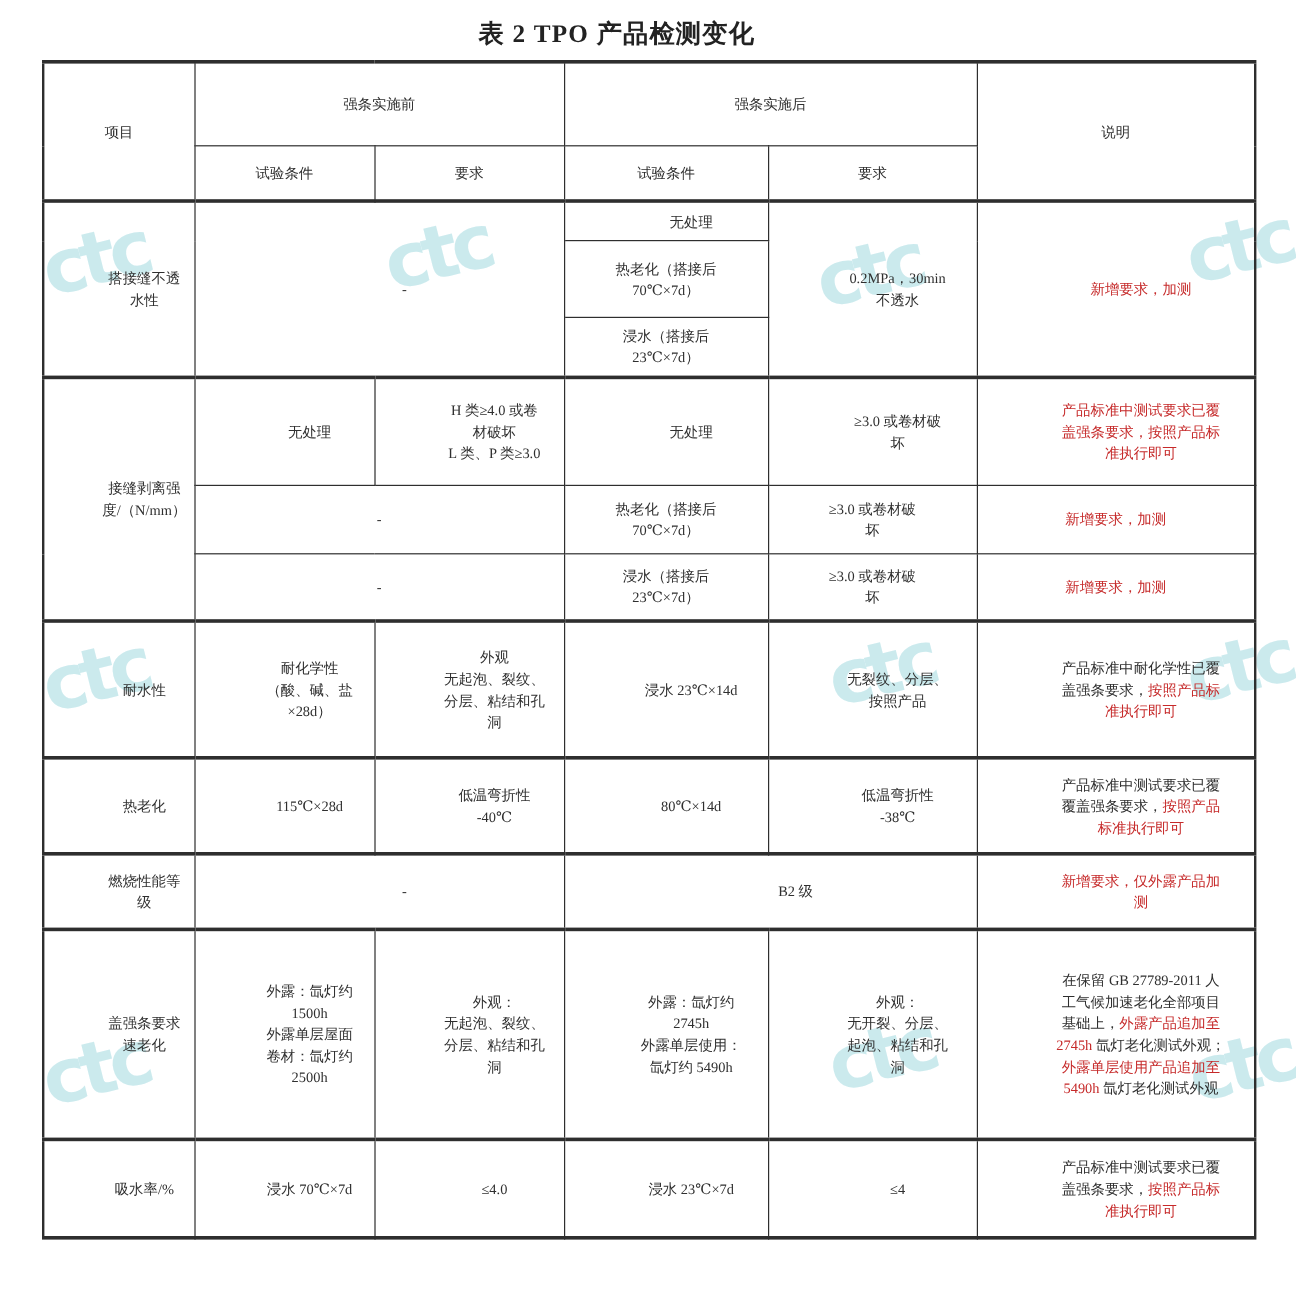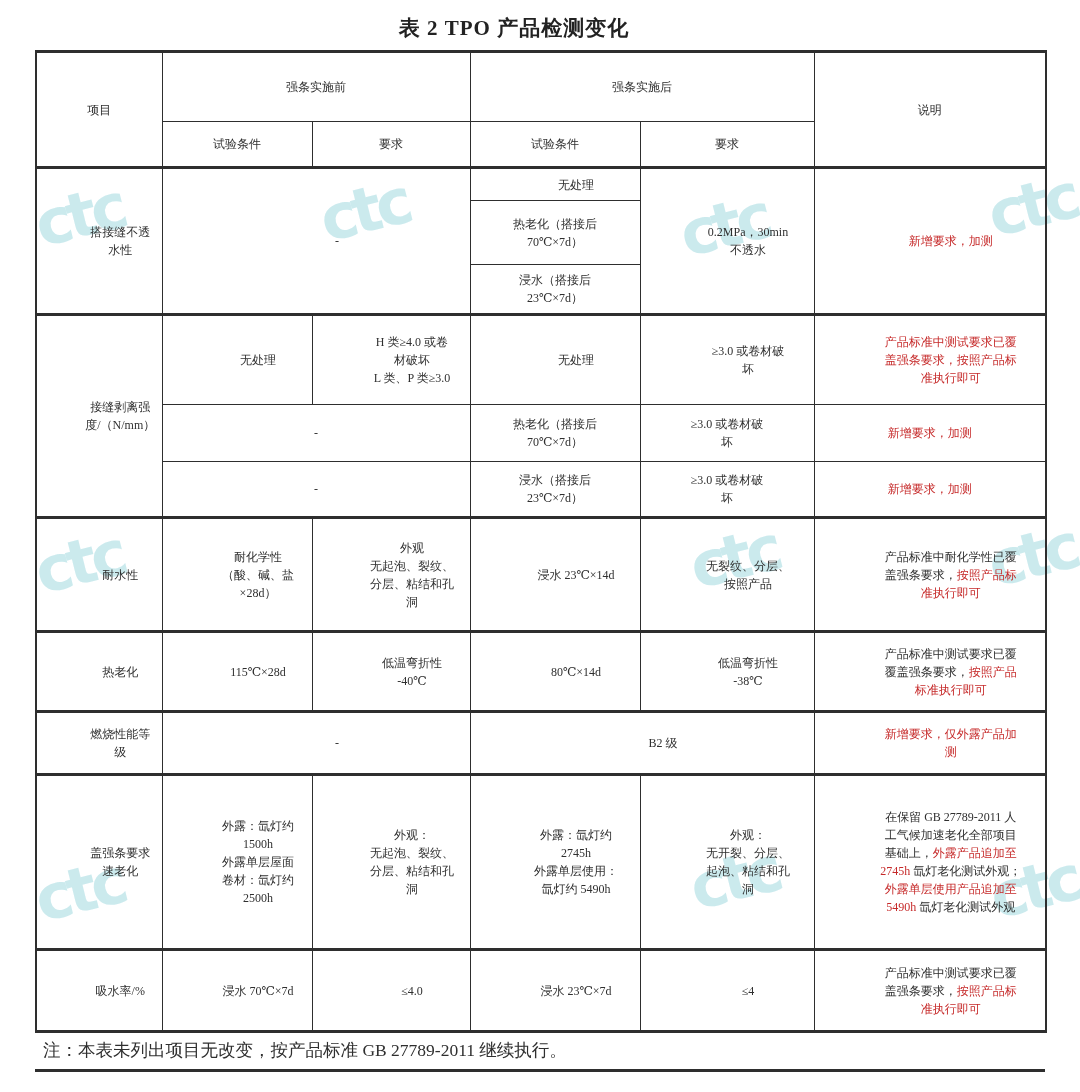--- a/index.html
+++ b/index.html
@@ -229,15 +229,14 @@
       <td>≤4.0</td>
       <td class="gl">浸水 23℃×7d</td>
       <td>≤4</td>
       <td class="remark"><span>产品标准中测试要求已覆
 盖强条要求，</span><span class="red">按照产品标
 准执行即可</span></td>
     </tr>
   </tbody>
     </table>
 
-  <div class="footnote">注：本表未列出项目无改变，按产品标准 GB 27789-2011 继续执行。</div>
 
 </div>
 
 </body></html>

